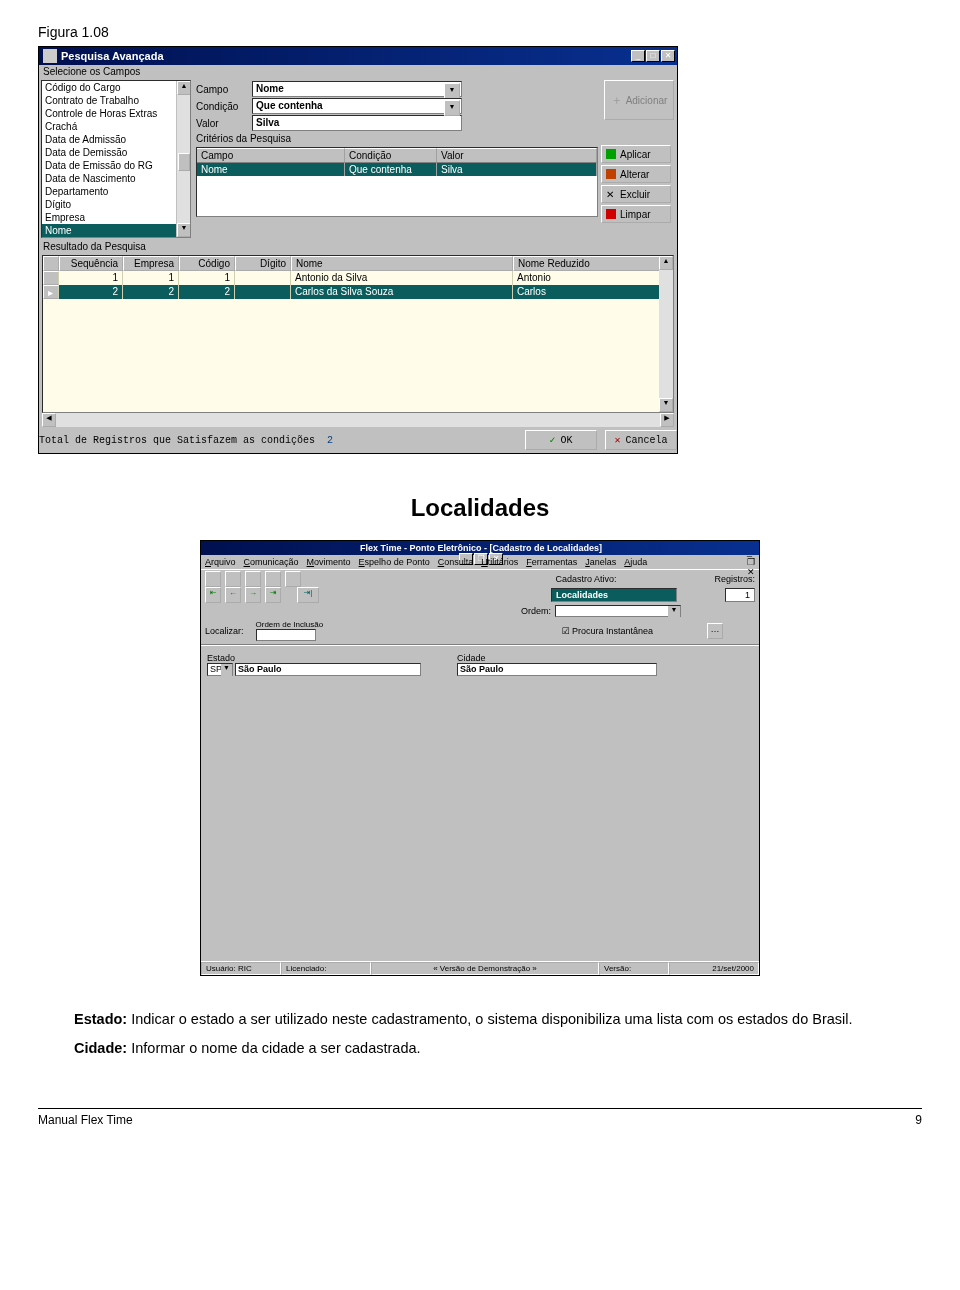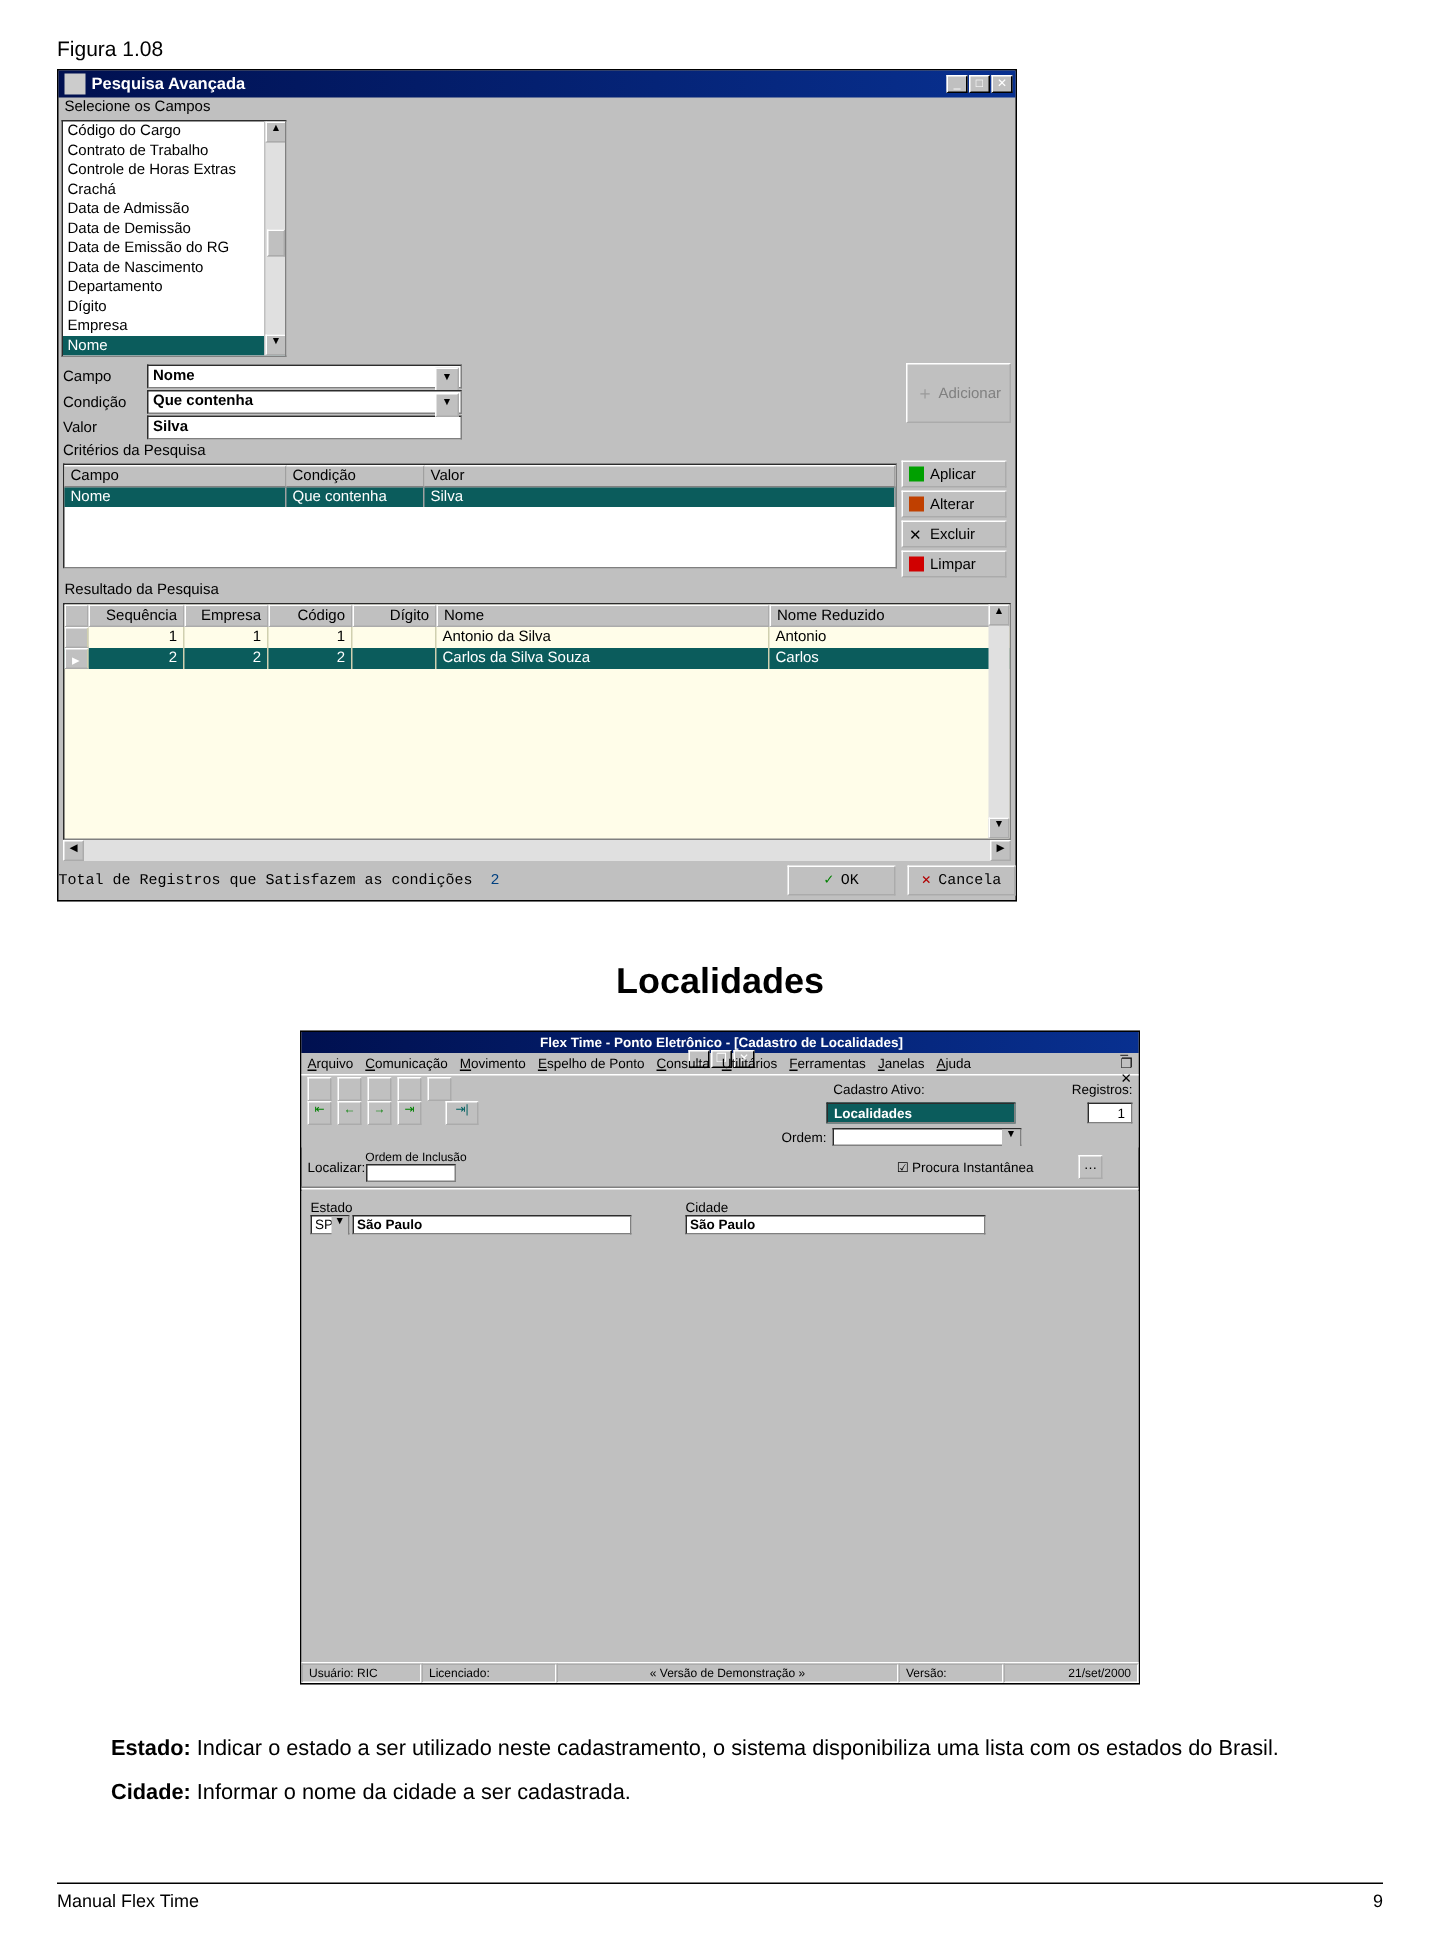--- a/index.html
+++ b/index.html
@@ -38,21 +38,21 @@
   .titlebar .wbtn {
     width:14px; height:12px; background:#c0c0c0;
     border-top:1px solid #fff; border-left:1px solid #fff;
     border-right:1px solid #000; border-bottom:1px solid #000;
     font-size:8px; text-align:center; line-height:10px;
   }
 
   .sect-label { font-size:10px; padding:1px 4px; }
   .hr { border-top:1px solid #808080; border-bottom:1px solid #fff; height:0; margin:1px 0; }
 
-  .body1 { display:flex;flex-direction:column; }
+  .body1 { display:flex; }
   .fieldlist {
     width:150px;
     background:#fff;
     border:1px inset #808080;
     margin:2px;
     font-size:10px;
     height: 158px;
     overflow:hidden;
     position:relative;
   }
@@ -153,21 +153,21 @@
   .win2 .titlebar { height:14px;flex-direction:column; }
   .win2 .titlebar .title { font-size:9px; font-weight:bold; }
   .menubar { background:#c0c0c0; height:14px; padding:0 4px; display:flex; gap:8px; font-size:9px; align-items:center; }
   .tbrow { height:18px; background:#c0c0c0; padding:2px 4px; display:flex; align-items:center; gap:4px; border-top:1px solid #fff; }
   .tbtn { width:16px; height:16px; background:#c0c0c0; border:1px outset #fff; font-size:8px; text-align:center; }
   .tbrow .lab { font-size:9px; margin-left:4px; }
   .cadbox { border:1px inset #808080; background:#0b5c5c; color:#fff; font-size:9px; font-weight:bold; padding:1px 4px; width:126px; }
   .regbox { border:1px inset #808080; background:#fff; font-size:9px; padding:1px 4px; width:30px; text-align:right; }
   .ordbox { border:1px inset #808080; background:#fff; height:12px; width:126px; position:relative; }
   .ordbox::after{content:"▼"; position:absolute; right:0; top:0; width:12px; height:12px; background:#c0c0c0; font-size:7px; text-align:center;}
-  .tbrow2 { padding:2px 4px; display:flex; align-items:center; gap:0; }
+  .tbrow2 { padding:2px 4px; display:flex; align-items:center; gap:12px; }
   .locinp { border:1px inset #808080; background:#fff; height:12px; width:60px; }
   .chk::before{ content:"☑"; margin-right:2px; }
   .sqbtn{ width:16px; height:16px; border:1px outset #fff; background:#c0c0c0; text-align:center; font-size:9px;}
   .formarea { background:#c0c0c0; padding:6px; height:314px; position:relative; }
   .flab { font-size:9px; }
   .estwrap { display:flex; gap:2px; }
   .estcode { border:1px inset #808080; background:#fff; width:26px; height:13px; font-size:9px; padding:0 2px; position:relative;}
   .estcode::after{content:"▼"; position:absolute; right:0; top:0; width:11px; height:13px; background:#c0c0c0; font-size:7px; text-align:center;}
   .estname { border:1px inset #808080; background:#fff; width:186px; height:13px; font-size:9px; padding:0 2px; font-weight:bold;}
   .cidwrap { position:absolute; left:256px; top:6px; }

